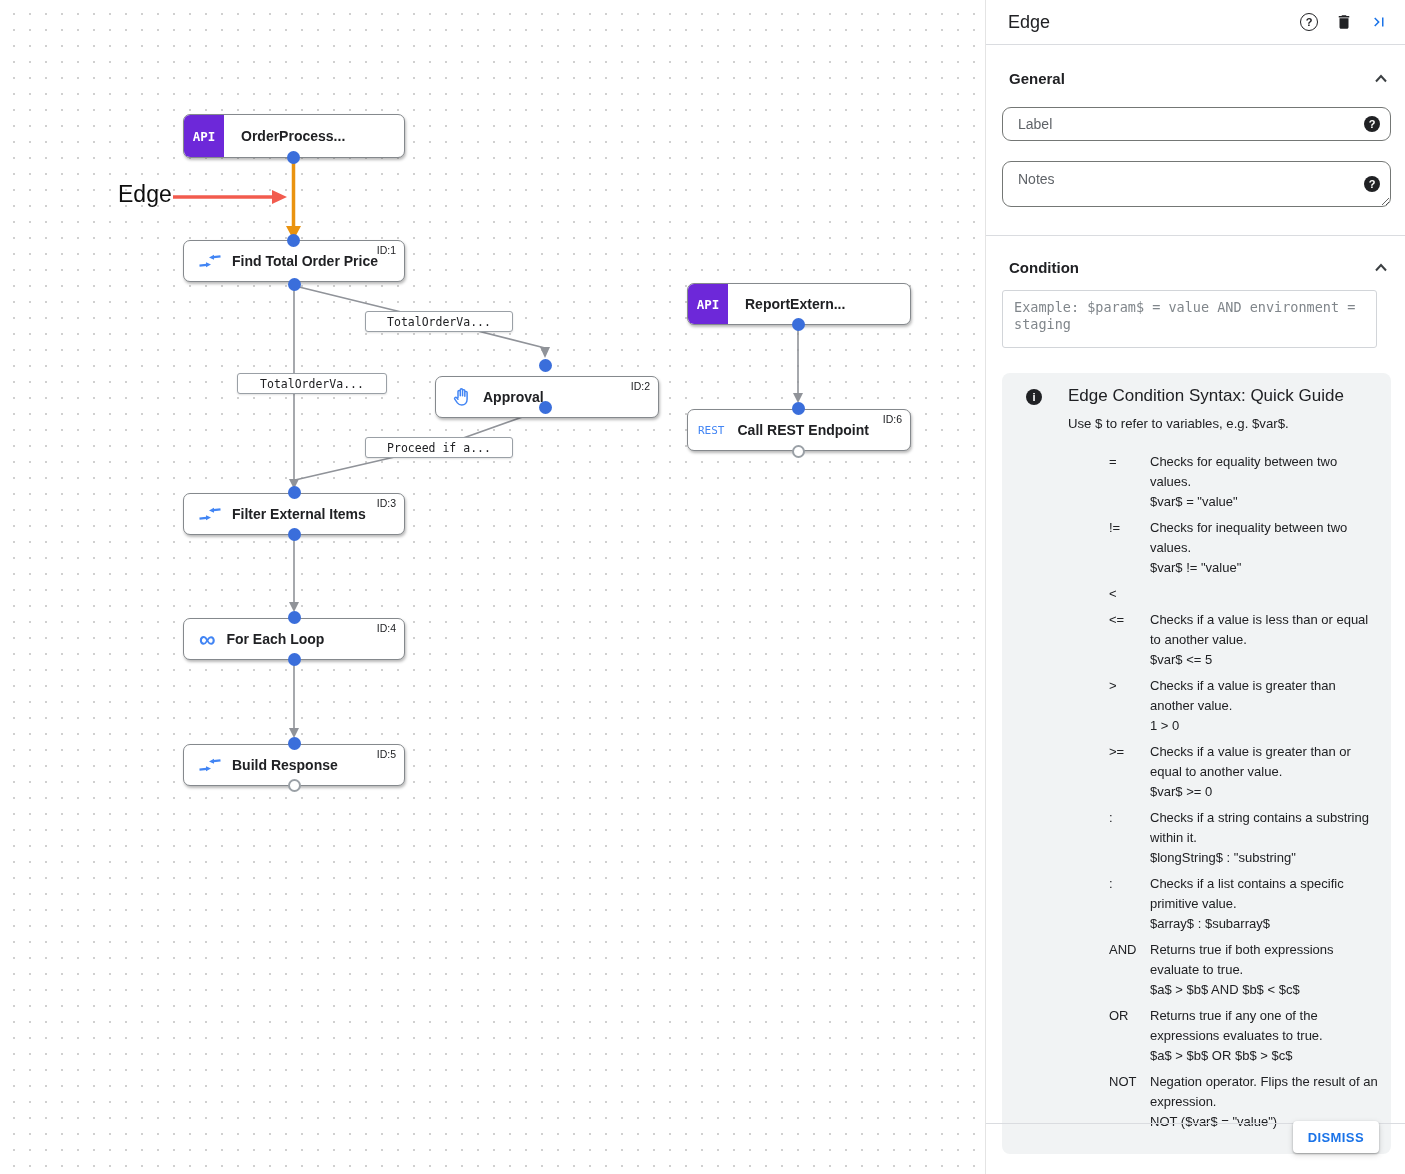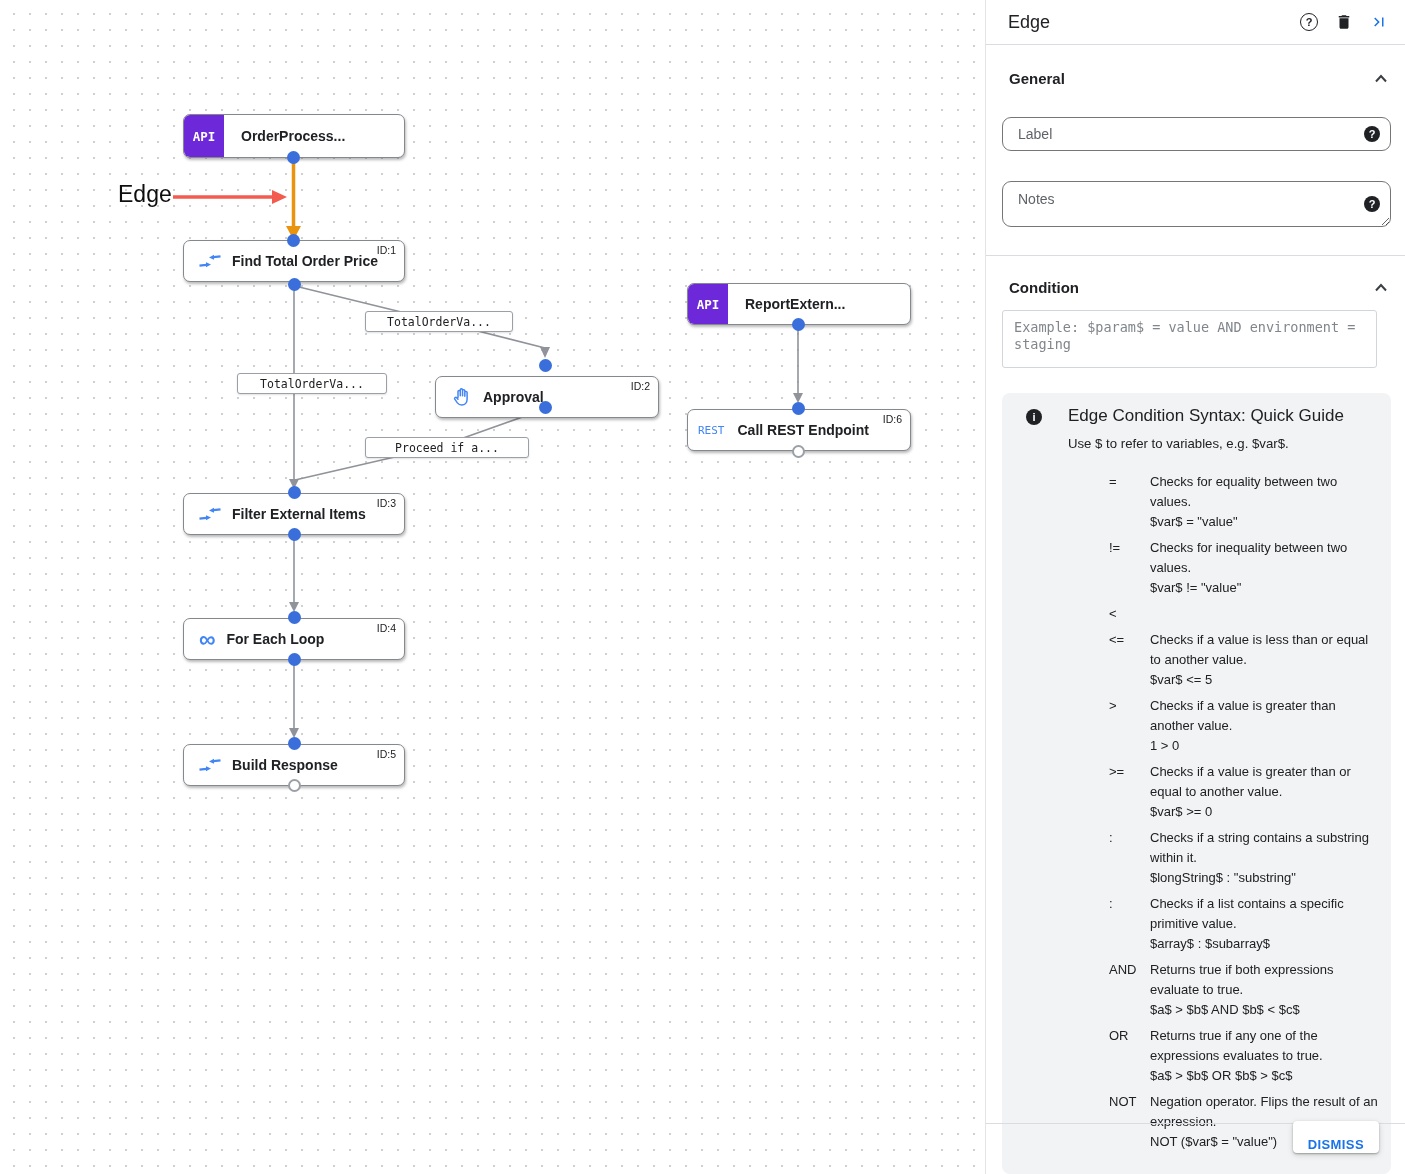--- a/index.html
+++ b/index.html
@@ -39,21 +39,21 @@
   .panel-actions{display:flex;align-items:center;gap:17px;}
   .icon-help{width:18px;height:18px;border:1.6px solid #202124;border-radius:50%;box-sizing:border-box;
     display:flex;align-items:center;justify-content:center;font-size:11px;font-weight:bold;color:#202124;cursor:pointer;}
   .icon-btn{display:flex;align-items:center;cursor:pointer;}
 
   .section-head{display:flex;align-items:center;justify-content:space-between;margin:0 17px 0 23px;}
   .section-head .st{font-size:15px;font-weight:bold;color:#202124;}
   .head-general{margin-top:25px;}
   .head-condition{margin-top:23px;justify-content:space-between;}
 
-  .field{position:relative;margin:30px 14px 0 16px;}
+  .field{position:relative;margin:20px 14px 0 16px;}
   .field input,.field textarea{width:100%;box-sizing:border-box;border:1px solid #747775;border-radius:9px;
     font-family:"Liberation Sans",sans-serif;font-size:14px;color:#202124;padding:0 40px 0 15px;outline:none;}
   .field input{height:34px;}
   .field textarea{height:46px;padding-top:9px;resize:both;}
   .field input::placeholder,.field textarea::placeholder{color:#5f6368;}
   .qmark{position:absolute;right:11px;width:16px;height:16px;border-radius:50%;background:#202124;color:#fff;
     font-size:11px;font-weight:bold;display:flex;align-items:center;justify-content:center;cursor:pointer;}
   .field-label .qmark{top:9px;}
   .field-notes .qmark{top:15px;}
   .hr{border-top:1px solid #dadce0;margin-top:24px;}
@@ -69,21 +69,21 @@
     font-weight:bold;display:flex;align-items:center;justify-content:center;margin-top:3px;}
   .guide-text{margin-left:26px;}
   .g-title{font-size:17px;color:#202124;margin-bottom:10px;}
   .g-intro{font-size:13.2px;color:#202124;margin-bottom:21px;}
   .g-rows{margin-left:41px;}
   .g-row{display:flex;margin-bottom:6px;}
   .g-op{width:41px;flex:none;font-size:13px;line-height:20px;color:#202124;}
   .g-body{font-size:13px;line-height:20px;color:#202124;max-width:274px;}
 
   .panel-footer{position:absolute;left:0;right:0;top:1123px;border-top:1px solid #dadce0;}
-  .dismiss{position:absolute;right:26px;top:-3px;height:32px;padding:16px 15px;background:#fff;color:#1a73e8;
+  .dismiss{position:absolute;right:26px;top:-3px;height:32px;padding:8px 15px;background:#fff;color:#1a73e8;
     border:none;border-radius:4px;font-family:"Liberation Sans",sans-serif;font-size:13px;font-weight:bold;
     letter-spacing:.4px;box-shadow:0 1px 2px rgba(0,0,0,.3),0 2px 6px rgba(0,0,0,.15);cursor:pointer;}
 </style>
 </head>
 <body>
 
 <div class="app">
 
   <div class="canvas">
 
@@ -194,21 +194,21 @@
     </div>
 
     <div class="node" style="left:687px;top:409px;width:224px">
       <span class="rest-badge">REST</span>
       <span class="nlabel">Call REST Endpoint</span>
       <span class="nid">ID:6</span>
     </div>
 
     <div class="edge-label" style="left:365px;top:311px;width:148px">TotalOrderVa...</div>
     <div class="edge-label" style="left:237px;top:373px;width:150px">TotalOrderVa...</div>
-    <div class="edge-label" style="left:365px;top:437px;width:164px">Proceed if a...</div>
+    <div class="edge-label" style="left:365px;top:437px;width:148px">Proceed if a...</div>
 
     <div class="port" style="left:287px;top:151px"></div>
     <div class="port" style="left:287px;top:234px"></div>
     <div class="port" style="left:287.5px;top:278px"></div>
     <div class="port" style="left:538.5px;top:359px"></div>
     <div class="port" style="left:538.5px;top:401px"></div>
     <div class="port" style="left:287.5px;top:486px"></div>
     <div class="port" style="left:287.5px;top:528px"></div>
     <div class="port" style="left:287.5px;top:611px"></div>
     <div class="port" style="left:287.5px;top:653px"></div>

